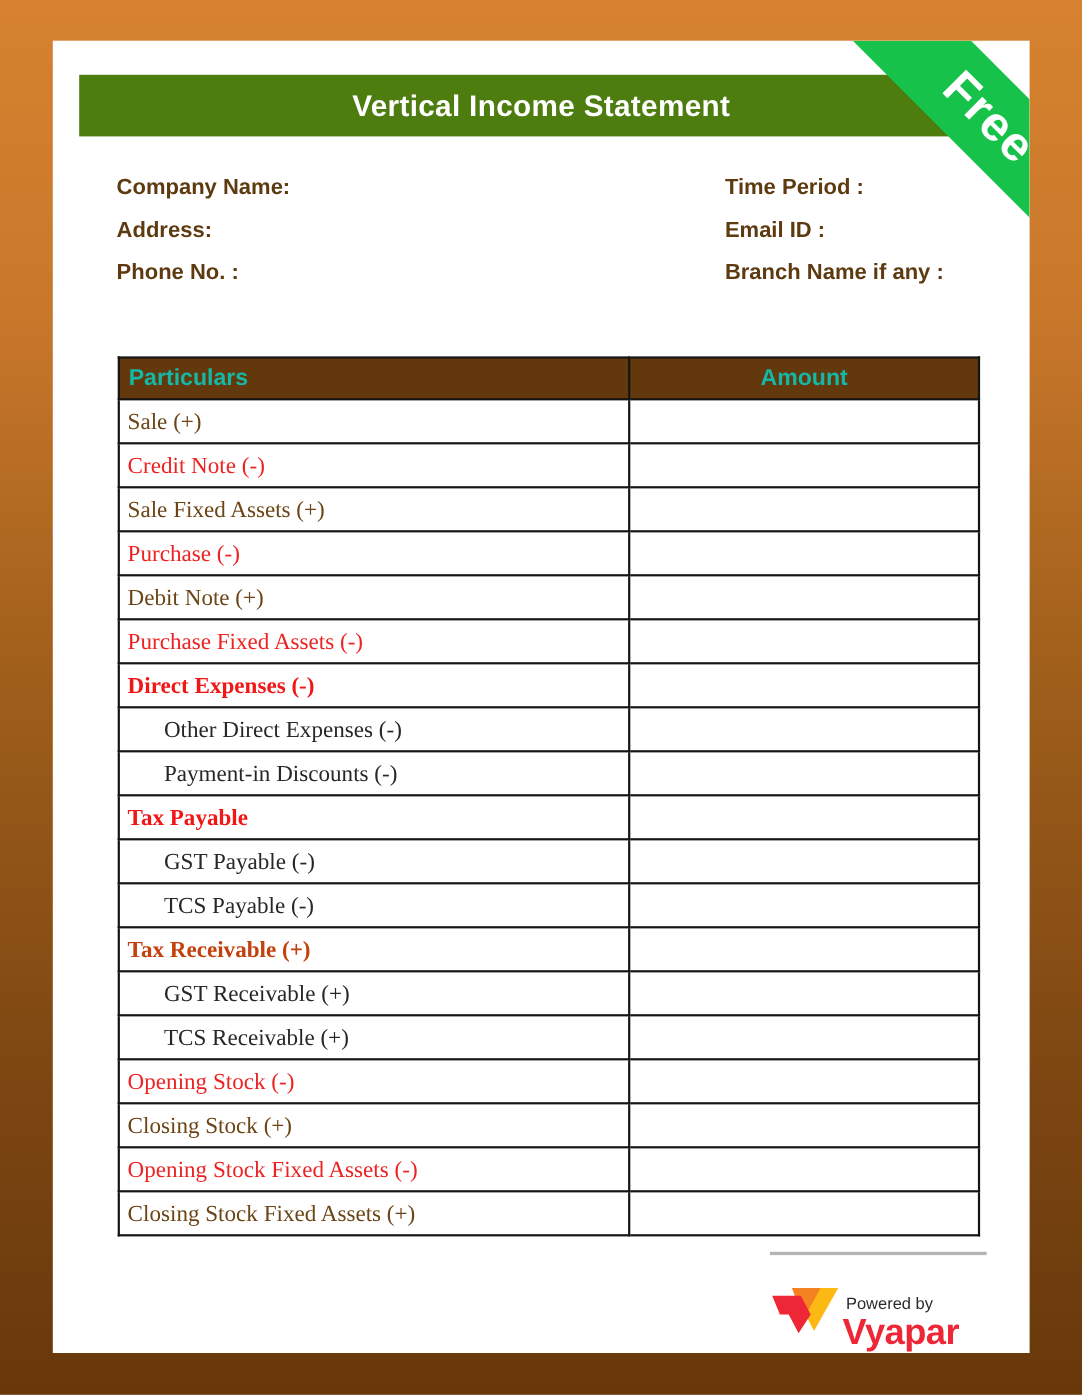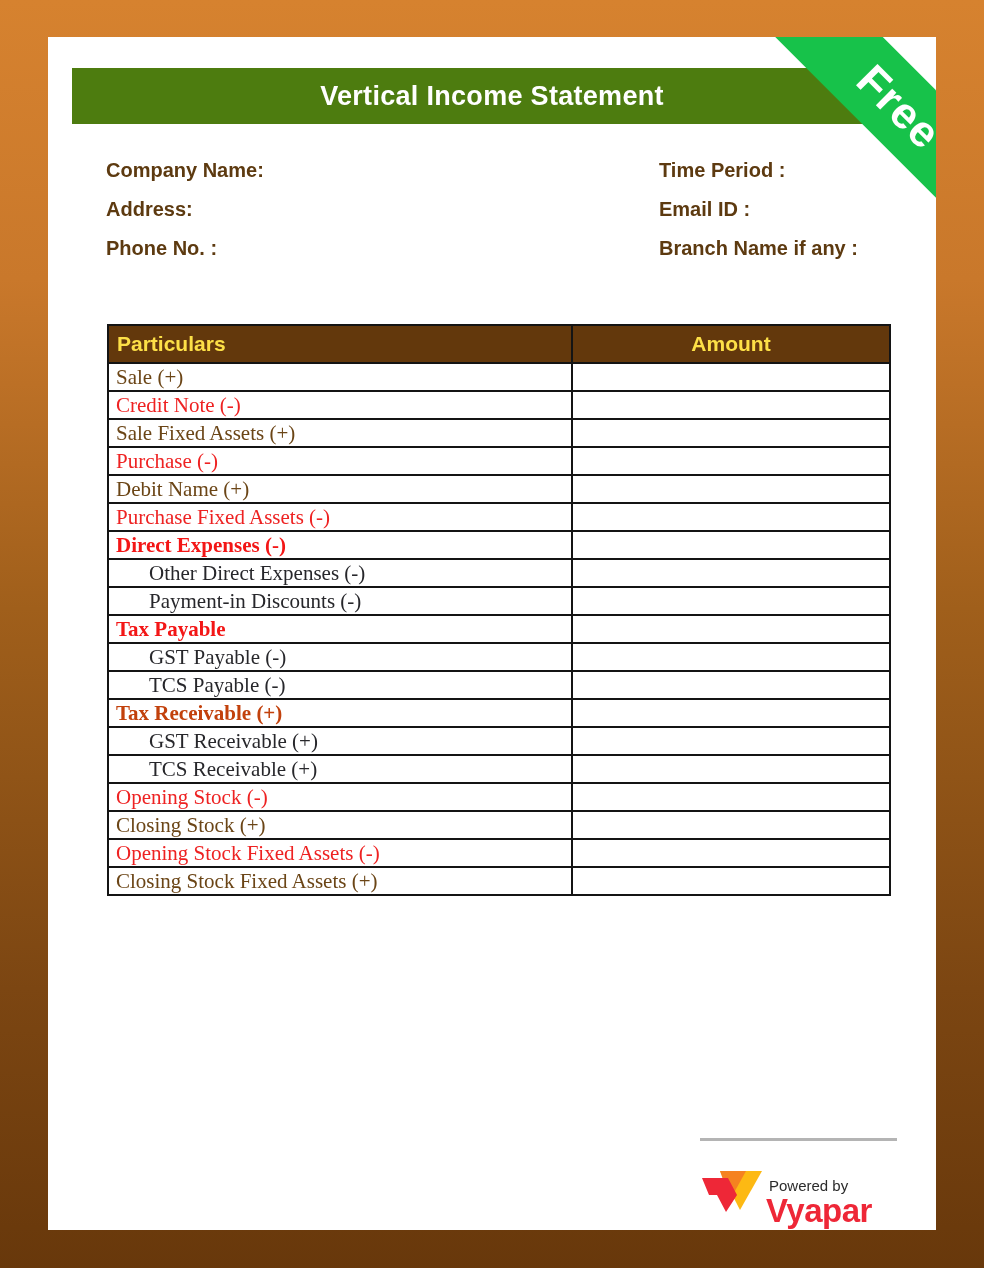--- a/index.html
+++ b/index.html
@@ -110,27 +110,27 @@
     top: 287px;
     width: 782px;
     border-collapse: collapse;
     table-layout: fixed;
   }
   .table col.c-part { width: 464px; }
   .table col.c-amt  { width: 318px; }
 
   .table th, .table td {
     border: 2px solid #141414;
-    height: 28px;
+    height: 40px;
     padding: 0;
     box-sizing: border-box;
   }
   .table thead th {
     background: #63380c;
-    color: #fde047;
+    color: #14b8a6;
     font-size: 21px;
     font-weight: bold;
     height: 38px;
   }
   .table thead th.h-part { text-align: left; padding-left: 8px; }
   .table thead th.h-amt  { text-align: center; }
 
   .table td.cell-part {
     text-align: left;
     padding-left: 7px;
@@ -237,21 +237,21 @@
         </tr>
         <tr>
           <td class="cell-part v-plus">Sale Fixed Assets (+)</td>
           <td class="cell-amt"></td>
         </tr>
         <tr>
           <td class="cell-part v-minus">Purchase (-)</td>
           <td class="cell-amt"></td>
         </tr>
         <tr>
-          <td class="cell-part v-plus">Debit Name (+)</td>
+          <td class="cell-part v-plus">Debit Note (+)</td>
           <td class="cell-amt"></td>
         </tr>
         <tr>
           <td class="cell-part v-minus">Purchase Fixed Assets (-)</td>
           <td class="cell-amt"></td>
         </tr>
         <tr>
           <td class="cell-part v-head-red">Direct Expenses (-)</td>
           <td class="cell-amt"></td>
         </tr>

